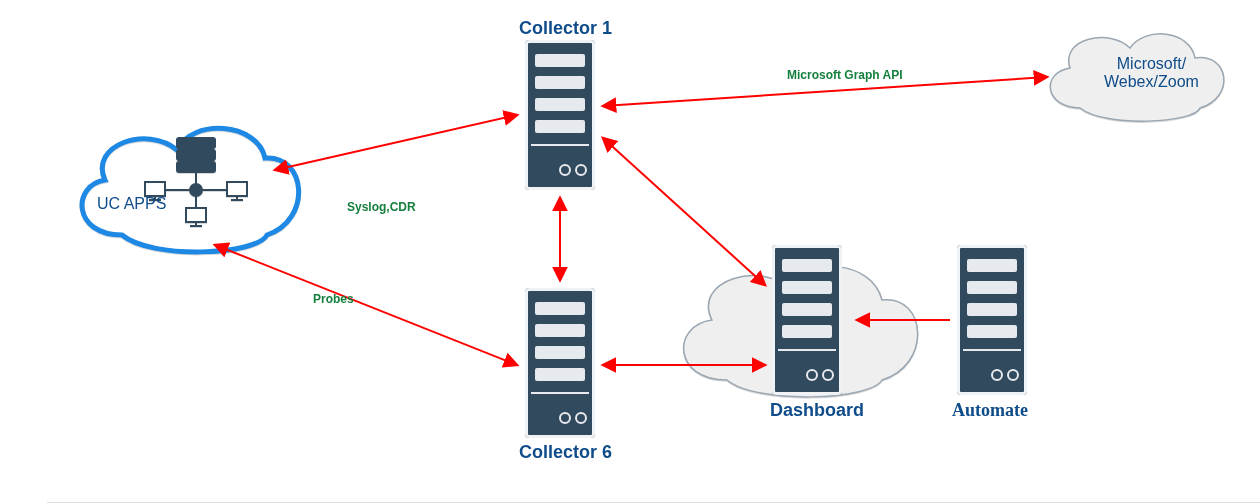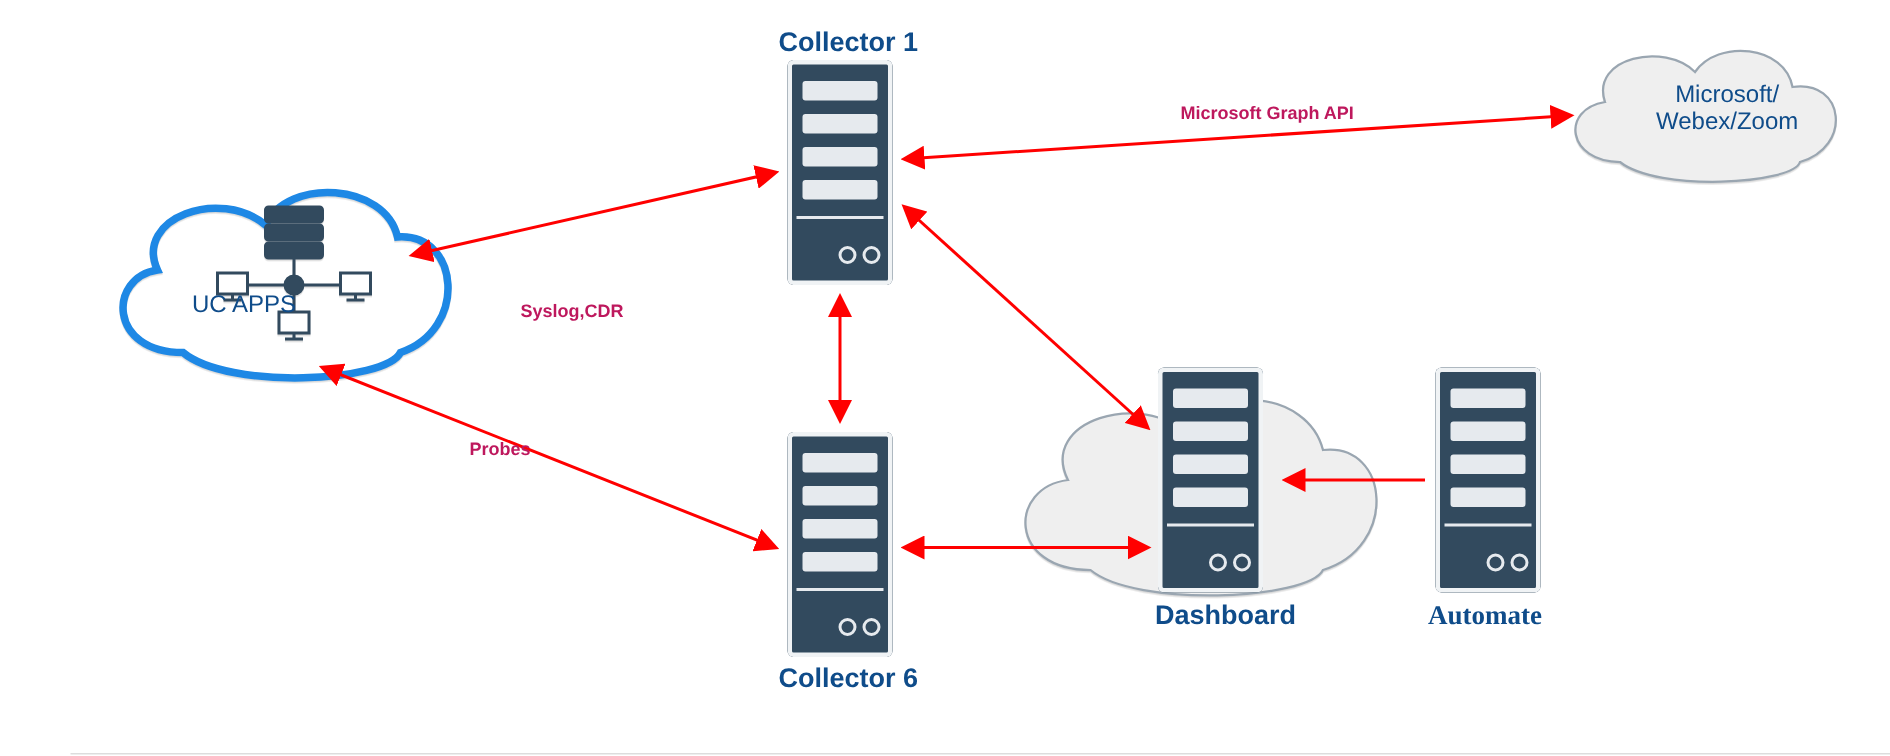--- a/index.html
+++ b/index.html
@@ -25,21 +25,21 @@
     font-size: 18px;
     font-weight: 700;
     color: #0f4c8a;
     white-space: nowrap;
   }
   .label.small { font-size: 16px; font-weight: 400; }
   .conn-label {
     position: absolute;
     font-size: 12px;
     font-weight: 600;
-    color: #be185d;
+    color: #15803d;
     white-space: nowrap;
   }
   
   .server {
     position: absolute;
     width: 70px;
     height: 150px;
   }
   .server .body {
     width: 70px;
@@ -210,21 +210,21 @@
 
     <line x1="903" y1="320" x2="810" y2="320" stroke="#ff0000" stroke-width="2" marker-end="url(#arrEnd)"></line>
 
     <line x1="556" y1="106" x2="1000" y2="77" stroke="#ff0000" stroke-width="2" marker-start="url(#arrStart)" marker-end="url(#arrEnd)"></line>
   </svg>
 
   <div class="label" style="left:472px; top:18px;">Collector 1</div>
   <div class="label" style="left:472px; top:442px;">Collector 6</div>
   <div class="label" style="left:723px; top:400px;">Dashboard</div>
   <div class="label" style="left:905px; top:400px;font-family:Liberation Serif, serif;">Automate</div>
-  <div class="label small" style="left:50px; top:195px;margin-left:31px;">UC APPS</div>
+  <div class="label small" style="left:50px; top:195px;">UC APPS</div>
   <div class="label small" style="left:1057px; top:55px; white-space:pre; text-align:center;">Microsoft/
 Webex/Zoom</div>
 
   <div class="conn-label" style="left:300px; top:160px;margin-top:40px;">Syslog,CDR</div>
   <div class="conn-label" style="left:230px; top:292px;padding-left:36px;">Probes</div>
   <div class="conn-label" style="left:740px; top:68px;">Microsoft Graph API</div>
 
 </div>
 
 </body></html>

